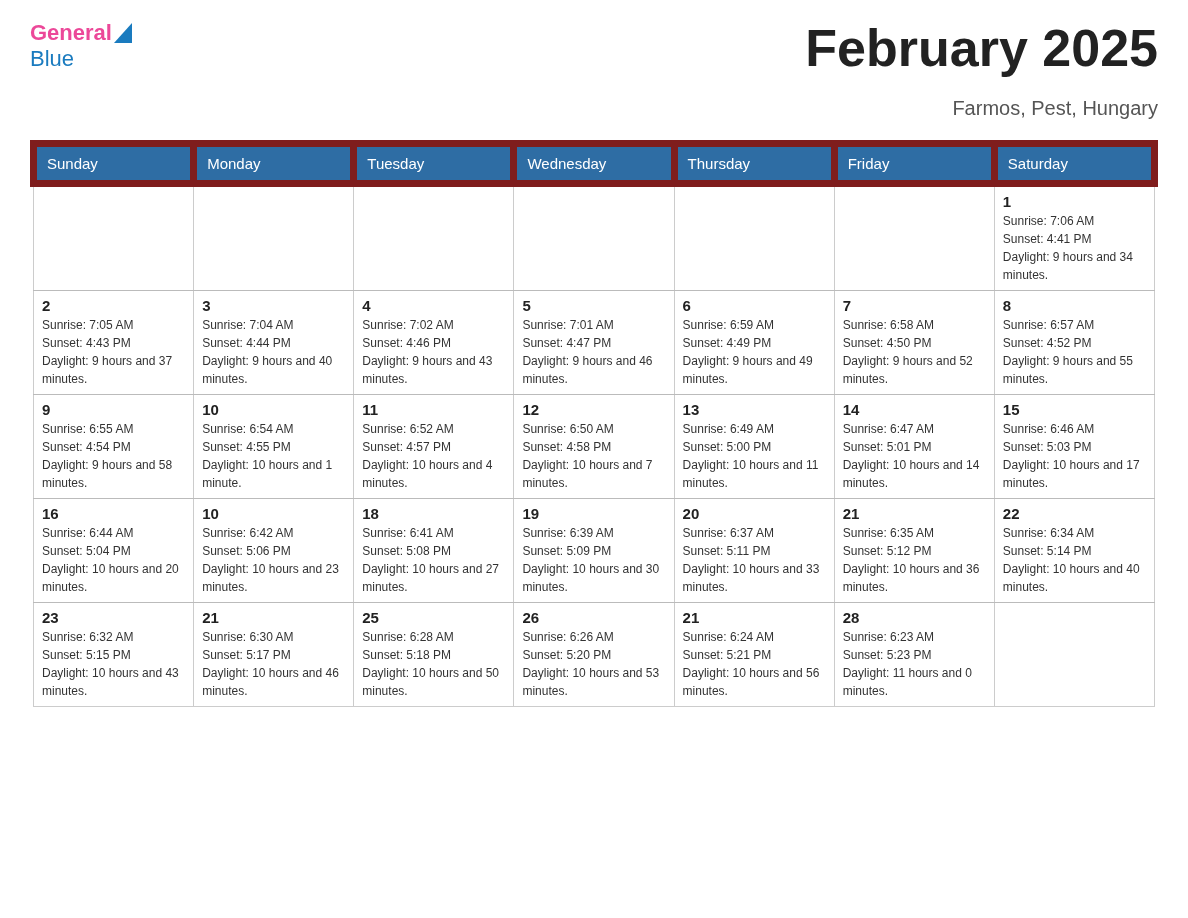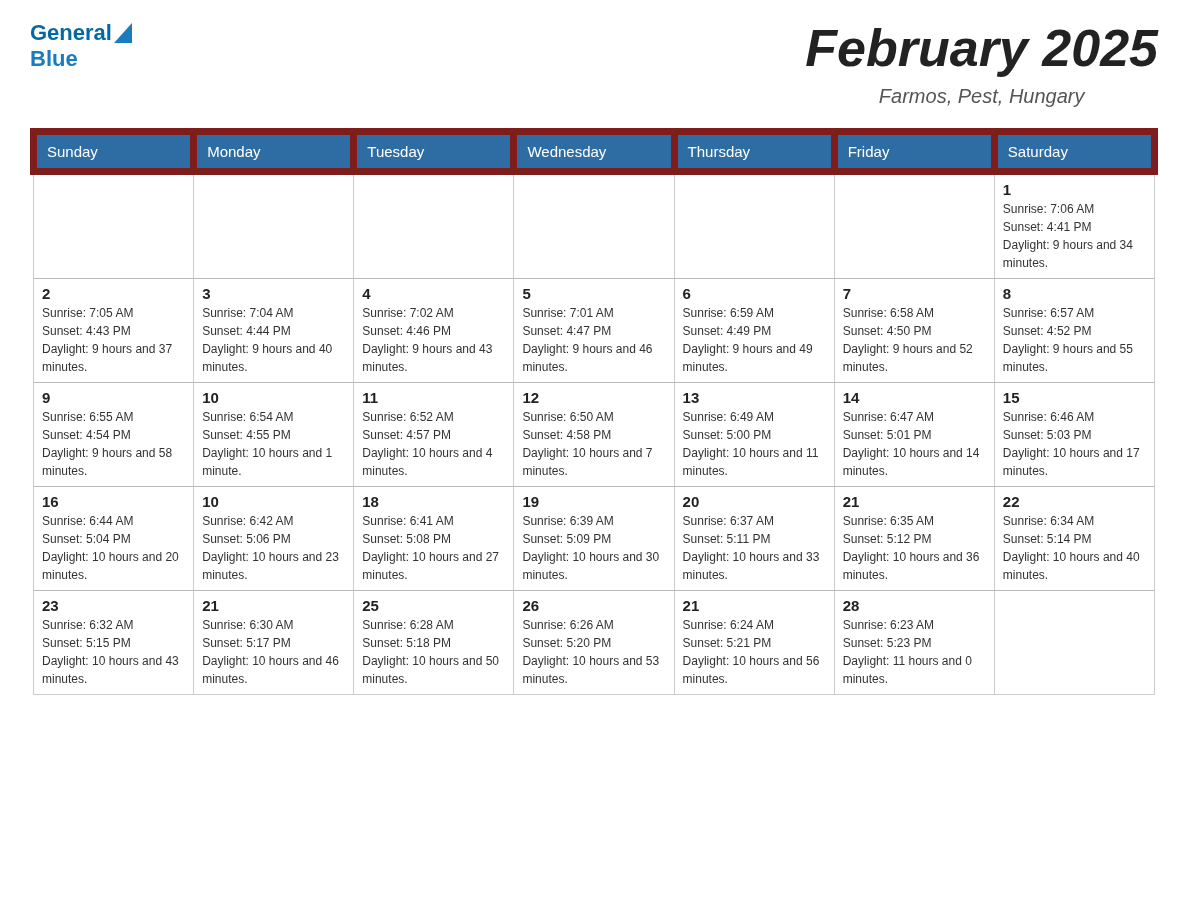--- a/index.html
+++ b/index.html
@@ -12,49 +12,48 @@
     }
     .header {
       display: flex;
       justify-content: space-between;
       align-items: flex-start;
       margin-bottom: 20px;
     }
     .logo-text-general {
       font-size: 22px;
       font-weight: bold;
-      color: #0369a1;
+      color: #ec4899;
     }
     .logo-text-blue {
       font-size: 22px;
-      font-weight: bold;
+      font-weight: normal;
       color: #1a7bbf;
     }
     .logo-wrapper {
       display: flex;
       flex-direction: column;
     }
     .logo-line1 {
       display: flex;
       align-items: center;
     }
     .title-section {
-      text-align: center;
-      font-style: italic;
+      text-align: right;
     }
     .month-title {
       font-size: 52px;
       font-weight: bold;
       color: #222;
       line-height: 1.1;
     }
     .location {
       font-size: 20px;
       color: #555;
-      margin-top: 8px;
+      margin-top: 20px;
     }
     .calendar-table {
       width: 100%;
       border-collapse: collapse;
       border: 1px solid #aaa;
     }
     .calendar-table th {
       background-color: #2e6da4;
       color: #fff;
       font-size: 15px;

